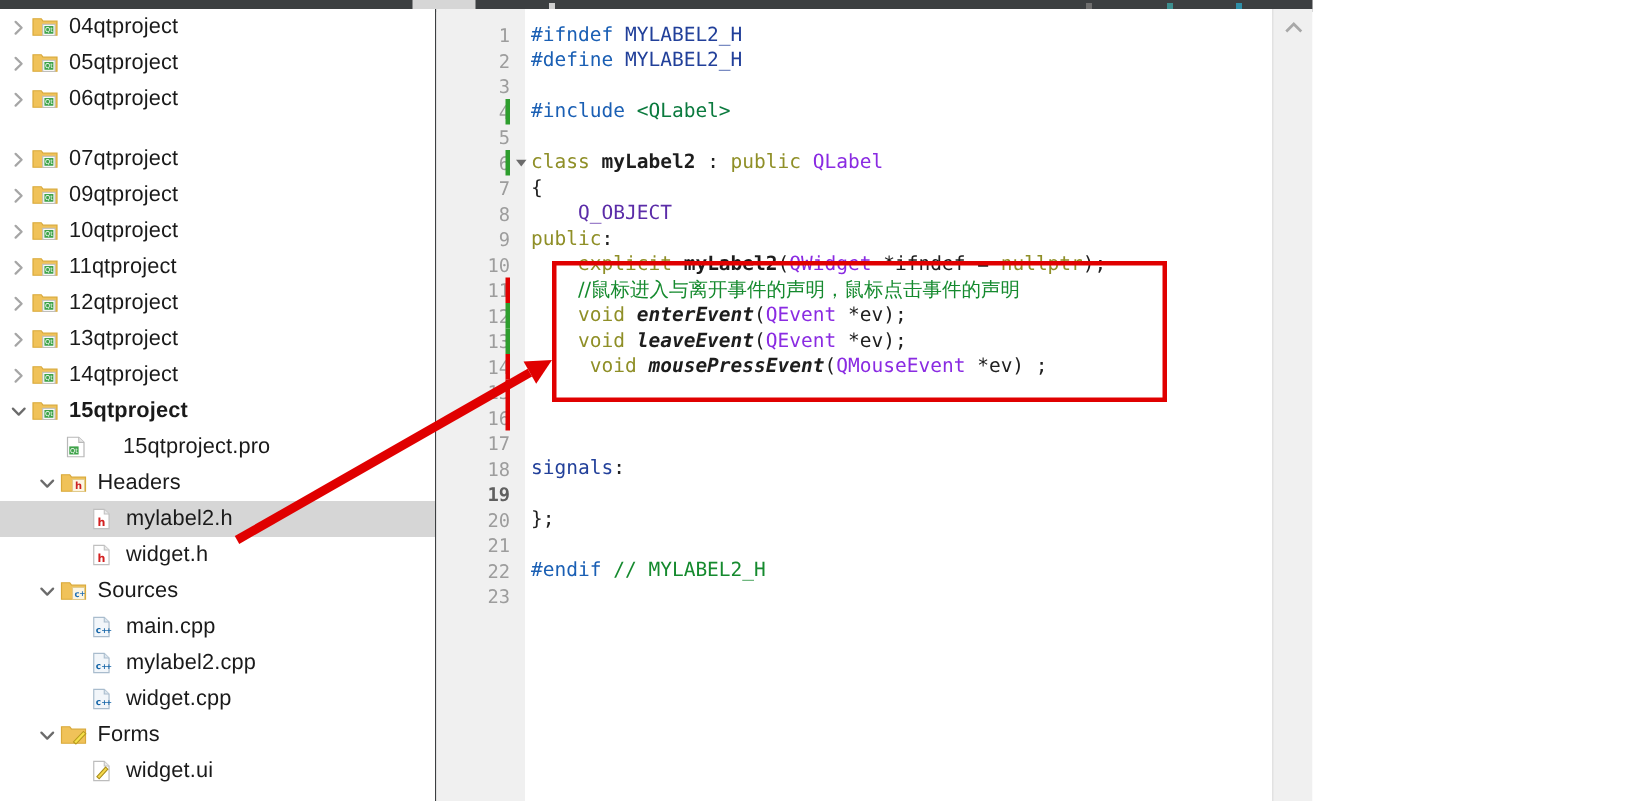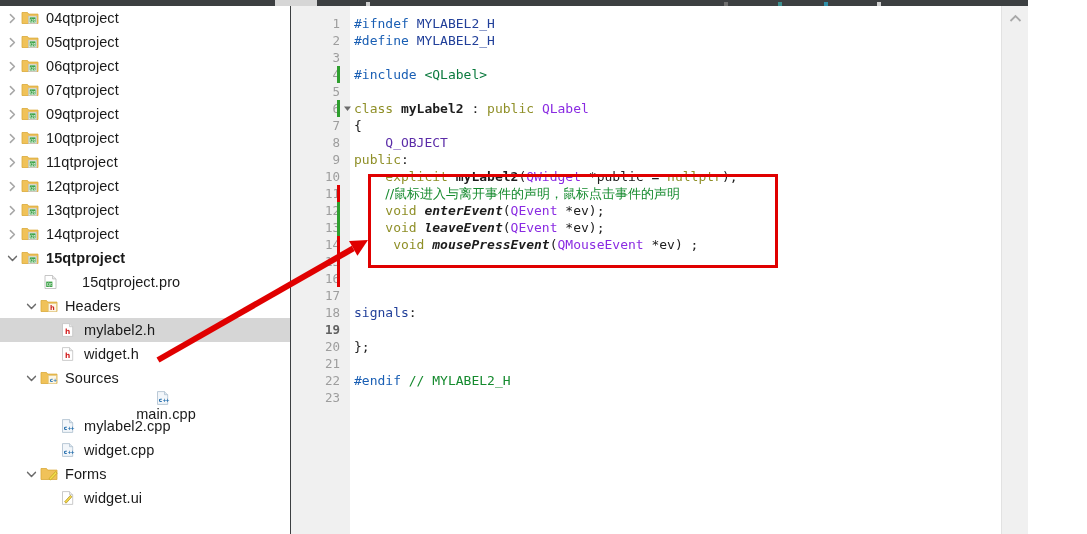--- a/index.html
+++ b/index.html
@@ -4,21 +4,21 @@
 <style>
   html, body {
     margin: 0; padding: 0;
     width: 1087px; height: 534px;
     overflow: hidden;
     background: #ffffff;
     font-family: "Liberation Sans", sans-serif;
   }
   #root {
     position: relative;
-    width: 1028px; height: 534px;
+    width: 875px; height: 534px;
     overflow: hidden;
   }
 
   
   .topbar {
     position: absolute;
     left: 291px; top: 0; width: 796px; height: 8px;
     background: #3c3f41;
   }
   .topbar .tb-chip {
@@ -219,21 +219,21 @@
           </svg>
         </span>
         <span class="tree-icon"><svg width="19" height="16" viewBox="0 0 19 16">
             <path d="M1 2.5 h5.5 l1.2 1.6 H17 v9.4 H1 Z" fill="#f0c259" stroke="#d9a93a" stroke-width="0.8"></path>
             <rect x="7.5" y="6.2" width="8.2" height="7.4" fill="#ffffff" stroke="#bdbdbd" stroke-width="0.7"></rect>
             <rect x="8.6" y="7.3" width="6" height="5.2" fill="#3fa34a"></rect>
             <text x="11.6" y="11.6" font-family="DejaVu Sans" font-size="4.4" fill="#ffffff" text-anchor="middle">Qt</text>
           </svg></span>
         <span class="tree-label">06qtproject</span>
       </div>
-      <div class="tree-row" style="padding-left:4px;">
+      <div class="tree-row" style="padding-left:4px;margin-top:16px;">
         <span class="twisty">
           <svg width="11" height="11" viewBox="0 0 11 11">
             <path d="M3.4 1.6 L7.4 5.5 L3.4 9.4" fill="none" stroke="#a6a6a6" stroke-width="1.5" stroke-linecap="round" stroke-linejoin="round"></path>
           </svg>
         </span>
         <span class="tree-icon"><svg width="19" height="16" viewBox="0 0 19 16">
             <path d="M1 2.5 h5.5 l1.2 1.6 H17 v9.4 H1 Z" fill="#f0c259" stroke="#d9a93a" stroke-width="0.8"></path>
             <rect x="7.5" y="6.2" width="8.2" height="7.4" fill="#ffffff" stroke="#bdbdbd" stroke-width="0.7"></rect>
             <rect x="8.6" y="7.3" width="6" height="5.2" fill="#3fa34a"></rect>
             <text x="11.6" y="11.6" font-family="DejaVu Sans" font-size="4.4" fill="#ffffff" text-anchor="middle">Qt</text>
@@ -386,21 +386,21 @@
           </svg>
         </span>
         <span class="tree-icon"><svg width="19" height="16" viewBox="0 0 19 16">
             <path d="M1 2.5 h5.5 l1.2 1.6 H17 v9.4 H1 Z" fill="#f0c259" stroke="#d9a93a" stroke-width="0.8"></path>
             <rect x="8.4" y="5.6" width="8" height="8" fill="#fdf6e3" stroke="#e0c98a" stroke-width="0.6"></rect>
             <text x="11.4" y="12.2" font-family="DejaVu Sans" font-size="5.8" font-weight="bold" fill="#1f6fb5" text-anchor="middle">c</text>
             <text x="15.0" y="11.6" font-family="DejaVu Sans" font-size="5" font-weight="bold" fill="#1f6fb5" text-anchor="middle">+</text>
           </svg></span>
         <span class="tree-label">Sources</span>
       </div>
-      <div class="tree-row" style="padding-left:42px;flex-direction:column;">
+      <div class="tree-row" style="padding-left:42px;">
         <span class="twisty"></span>
         <span class="tree-icon"><svg width="19" height="16" viewBox="0 0 19 16">
             <path d="M3.5 1.6 h7 l3.2 3.1 v9.7 h-10.2 Z" fill="#f2f6fa" stroke="#a9bccd" stroke-width="0.8"></path>
             <path d="M10.5 1.6 v3.1 h3.2" fill="#dce6ee" stroke="#a9bccd" stroke-width="0.7"></path>
             <text x="6.6" y="12.2" font-family="DejaVu Sans" font-size="6" font-weight="bold" fill="#1565a8" text-anchor="middle">c</text>
             <text x="10.6" y="11.8" font-family="DejaVu Sans" font-size="5" font-weight="bold" fill="#1565a8" text-anchor="middle">+</text>
             <text x="13.6" y="11.8" font-family="DejaVu Sans" font-size="5" font-weight="bold" fill="#1565a8" text-anchor="middle">+</text>
           </svg></span>
         <span class="tree-label">main.cpp</span>
       </div>
@@ -490,21 +490,21 @@
     <div class="code" id="code">
         <div class="code-line" style="top:9px;left:4px;"><span class="tk-pp">#ifndef </span><span class="tk-ppname">MYLABEL2_H</span></div>
         <div class="code-line" style="top:26px;left:4px;"><span class="tk-pp">#define </span><span class="tk-ppname">MYLABEL2_H</span></div>
         <div class="code-line" style="top:43px;left:4px;"></div>
         <div class="code-line" style="top:60px;left:4px;"><span class="tk-pp">#include </span><span class="tk-str">&lt;QLabel&gt;</span></div>
         <div class="code-line" style="top:77px;left:4px;"></div>
         <div class="code-line" style="top:94px;left:4px;"><span class="tk-kw">class </span><span class="tk-name">myLabel2</span><span class="tk-plain"> : </span><span class="tk-kw">public</span><span class="tk-plain"> </span><span class="tk-type">QLabel</span></div>
         <div class="code-line" style="top:111px;left:4px;"><span class="tk-plain">{</span></div>
         <div class="code-line" style="top:128px;left:4px;"><span class="tk-plain">    </span><span class="tk-macro">Q_OBJECT</span></div>
         <div class="code-line" style="top:145px;left:4px;"><span class="tk-kw">public</span><span class="tk-plain">:</span></div>
-        <div class="code-line" style="top:162px;left:4px;"><span class="tk-plain">    </span><span class="tk-kw">explicit </span><span class="tk-name">myLabel2</span><span class="tk-plain">(</span><span class="tk-type">QWidget</span><span class="tk-plain"> *public = </span><span class="tk-kw">nullptr</span><span class="tk-plain">);</span></div>
+        <div class="code-line" style="top:162px;left:4px;"><span class="tk-plain">    </span><span class="tk-kw">explicit </span><span class="tk-name">myLabel2</span><span class="tk-plain">(</span><span class="tk-type">QWidget</span><span class="tk-plain"> *ifndef = </span><span class="tk-kw">nullptr</span><span class="tk-plain">);</span></div>
         <div class="code-line" style="top:179px;left:4px;"><span class="tk-plain">    </span><span class="tk-cmt cjk">//鼠标进入与离开事件的声明，鼠标点击事件的声明</span></div>
         <div class="code-line" style="top:196px;left:4px;"><span class="tk-plain">    </span><span class="tk-kw">void </span><span class="tk-fn">enterEvent</span><span class="tk-plain">(</span><span class="tk-type">QEvent</span><span class="tk-plain"> *ev);</span></div>
         <div class="code-line" style="top:213px;left:4px;"><span class="tk-plain">    </span><span class="tk-kw">void </span><span class="tk-fn">leaveEvent</span><span class="tk-plain">(</span><span class="tk-type">QEvent</span><span class="tk-plain"> *ev);</span></div>
         <div class="code-line" style="top:230px;left:4px;"><span class="tk-plain">     </span><span class="tk-kw">void </span><span class="tk-fn">mousePressEvent</span><span class="tk-plain">(</span><span class="tk-type">QMouseEvent</span><span class="tk-plain"> *ev) ;</span></div>
         <div class="code-line" style="top:247px;left:4px;"></div>
         <div class="code-line" style="top:264px;left:4px;"></div>
         <div class="code-line" style="top:281px;left:4px;"></div>
         <div class="code-line" style="top:298px;left:4px;"><span class="tk-label">signals</span><span class="tk-plain">:</span></div>
         <div class="code-line" style="top:315px;left:4px;"></div>
         <div class="code-line" style="top:332px;left:4px;"><span class="tk-plain">};</span></div>

